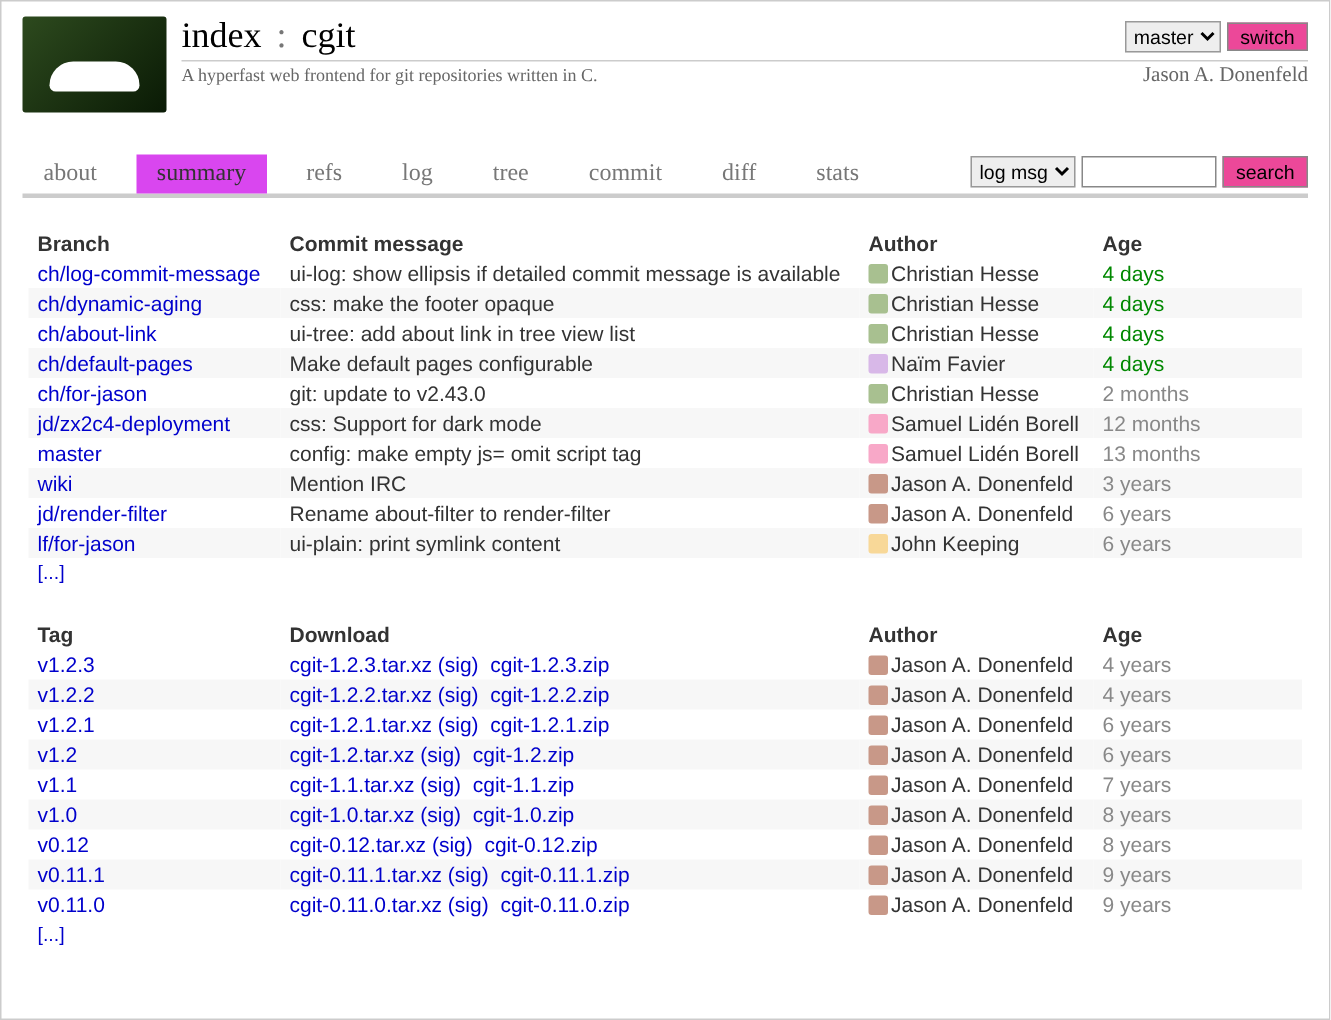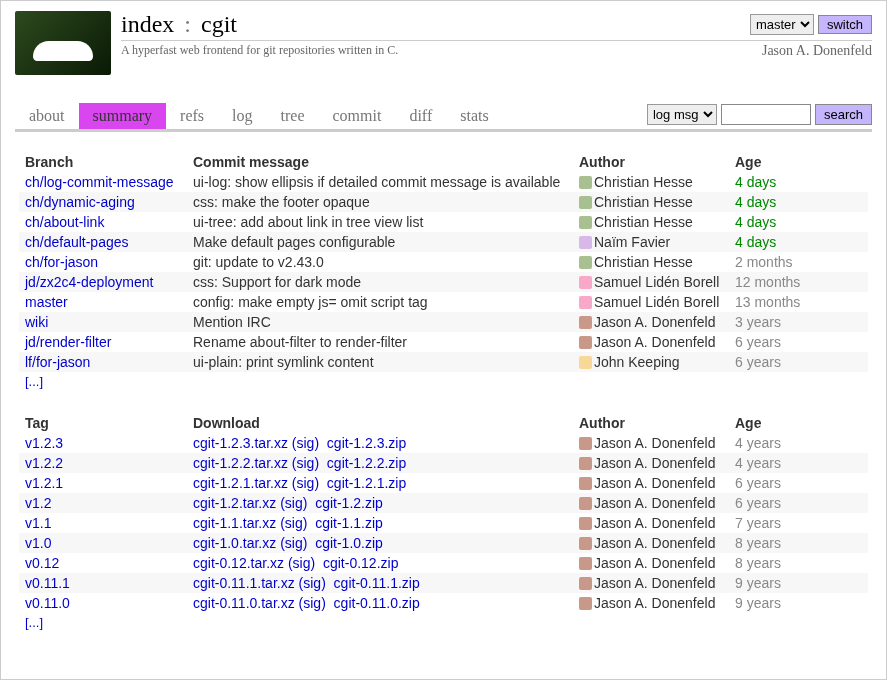--- a/index.html
+++ b/index.html
@@ -8,26 +8,26 @@
 .header { display: flex; gap: 10px; }
 .logo { width: 96px; height: 64px; background: linear-gradient(135deg,#2d4a1e,#0a1a05); border-radius: 2px; position: relative; overflow: hidden; }
 .logo::after { content: ""; position: absolute; left: 18px; top: 30px; width: 60px; height: 20px; background: #fff; border-radius: 30px 30px 8px 8px; }
 .header-txt { flex: 1; }
 .title-row { display: flex; align-items: center; justify-content: space-between; }
 .title { font-size: 24px; font-weight: normal; font-family: serif; }
 .title a { color: #000; text-decoration: none; }
 .title .sep { color: #777; margin: 0 4px; }
 .switch-area { display: flex; gap: 4px; align-items: center; }
 select { font-size: 13px; padding: 1px; border: 1px solid #999; background: #eee; }
-.btn { font-size: 13px; padding: 1px 8px; border: 1px solid #888; background: #c4b5fd; cursor: pointer; }
+.btn { font-size: 13px; padding: 1px 8px; border: 1px solid #888; background: #ec4899; cursor: pointer; }
 .sub-row { display: flex; justify-content: space-between; border-top: 1px solid #ccc; margin-top: 2px; padding-top: 2px; }
 .desc { color: #666; font-size: 12px; font-family: serif; }
 .owner { color: #666; font-size: 14px; font-family: serif; }
 .tabs-row { display: flex; justify-content: space-between; align-items: center; margin-top: 28px; border-bottom: 3px solid #ccc; }
-.tabs { display: flex; gap: 0; }
+.tabs { display: flex; gap: 12px; }
 .tab { padding: 4px 14px; color: #777; font-size: 16px; font-family: serif; cursor: pointer; }
 .tab.active { background: #d946ef; color: #333; }
 .search-form { display: flex; gap: 4px; padding-bottom: 3px; }
 .search-form input[type=text] { width: 90px; border: 1px solid #888; padding: 1px 3px; }
 .content { padding: 20px 4px 0; }
 table { width: 100%; border-collapse: collapse; }
 th { text-align: left; font-weight: bold; padding: 2px 6px; font-size: 14px; }
 td { padding: 2px 6px; font-size: 14px; }
 tbody tr:nth-child(even) td { background: #f7f7f7; }
 .col-branch { width: 168px; }

